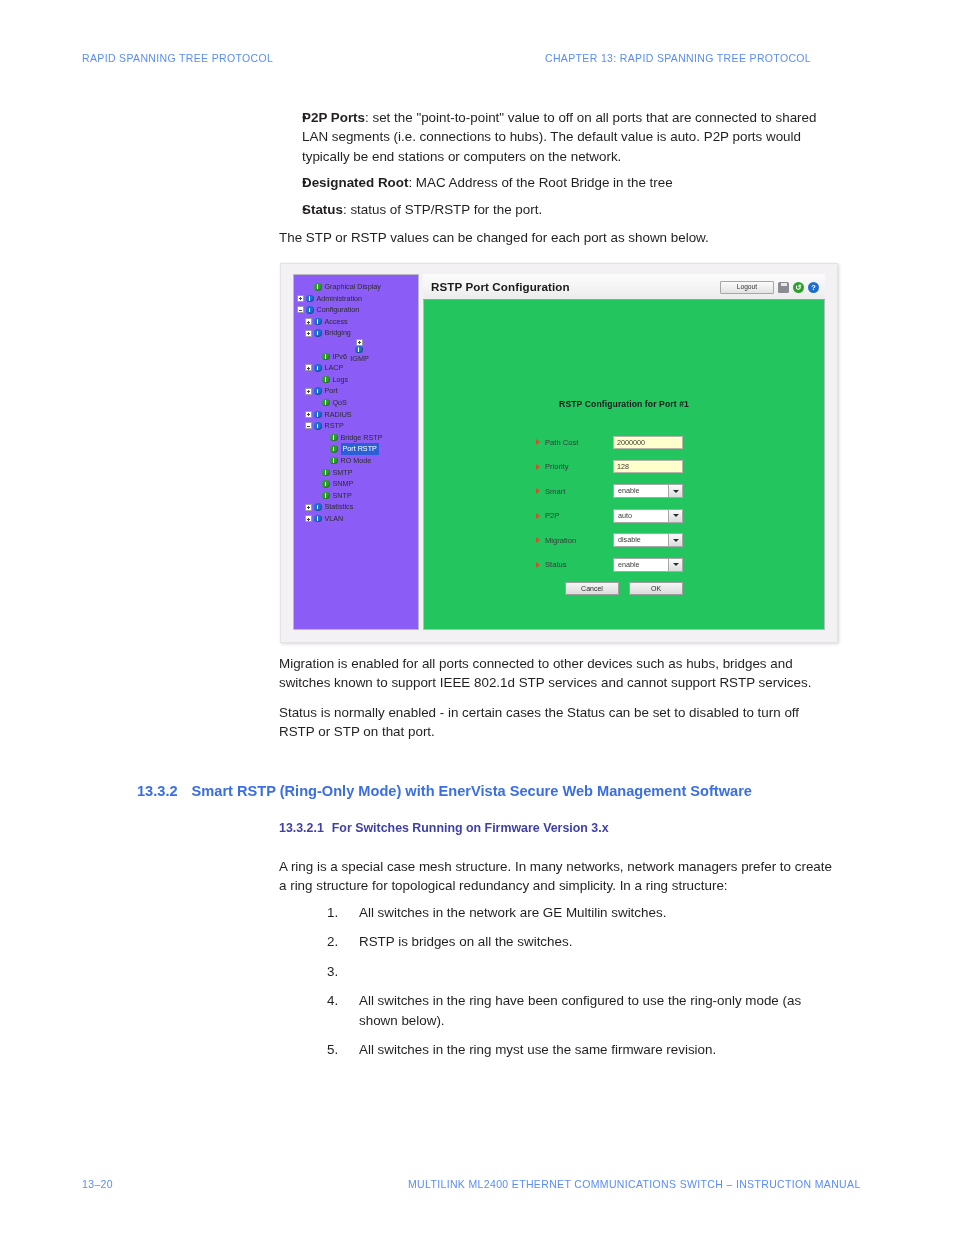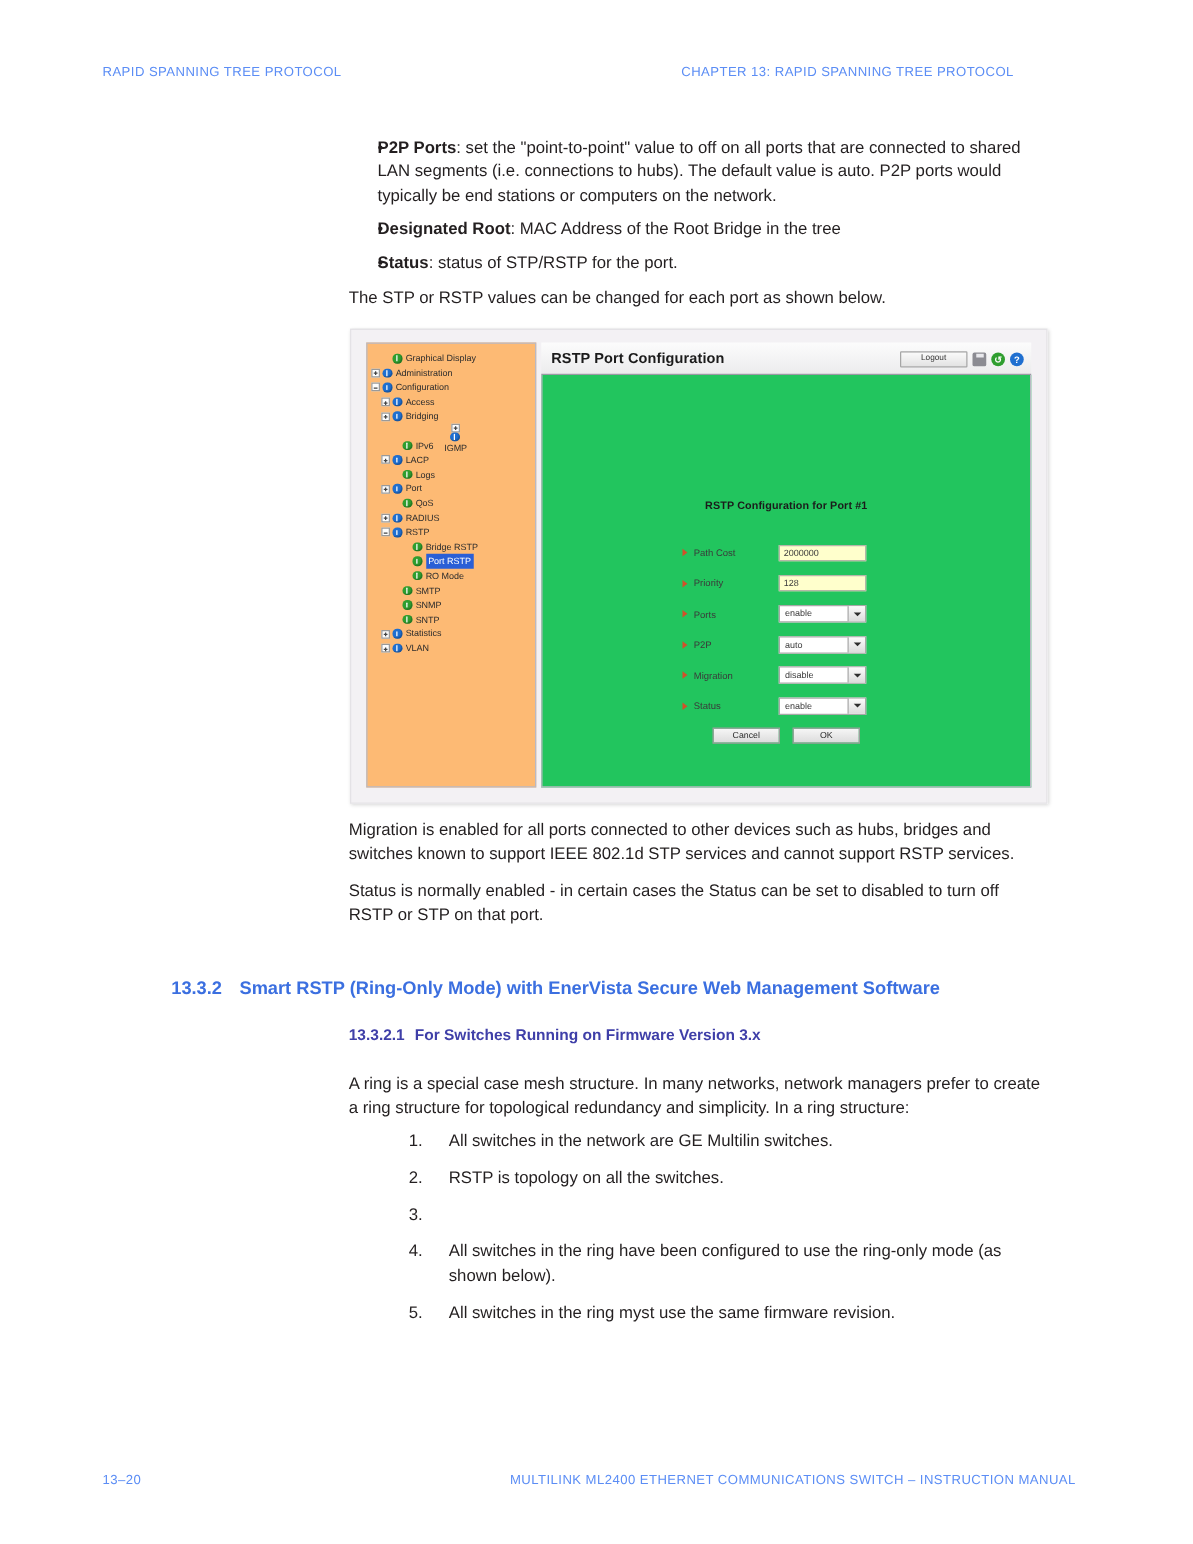--- a/index.html
+++ b/index.html
@@ -140,22 +140,22 @@
     left: 12px;
     top: 10px;
     right: 12px;
     bottom: 12px;
     display: flex;
     gap: 0;
   }
 
   
   .sidebar {
-    width: 136px;
-    background: #fdba74;
+    width: 126px;
+    background: #8b5cf6;
     border: 1px solid #b9b9c4;
     padding: 6px 2px 16px 3px;
     overflow: hidden;
   }
   .tree-item {
     display: flex;
     align-items: center;
     height: 11.6px;
     font-size: 7.2px;
     color: #2c2c2c;
@@ -535,21 +535,21 @@
               <span class="field-label">Path Cost</span>
               <span class="text-input">2000000</span>
             </div>
             <div class="form-row">
               <span class="arrow-mark"></span>
               <span class="field-label">Priority</span>
               <span class="text-input">128</span>
             </div>
             <div class="form-row">
               <span class="arrow-mark"></span>
-              <span class="field-label">Ports</span>
+              <span class="field-label">Smart</span>
               <span class="select-wrap">
                 <span class="select-val">enable</span>
                 <span class="select-arrow"></span>
               </span>
             </div>
             <div class="form-row">
               <span class="arrow-mark"></span>
               <span class="field-label">P2P</span>
               <span class="select-wrap">
                 <span class="select-val">auto</span>
@@ -595,21 +595,21 @@
 </div>
 
 <div class="para" style="top:857px">A ring is a special case mesh structure. In many networks, network managers prefer to create a ring structure for topological redundancy and simplicity. In a ring structure:</div>
 <div class="numlist" id="num-list">
     <div class="num-row">
       <span class="num-mark">1.</span>
       <span class="num-text">All switches in the network are GE Multilin switches.</span>
     </div>
     <div class="num-row">
       <span class="num-mark">2.</span>
-      <span class="num-text">RSTP is topology on all the switches.</span>
+      <span class="num-text">RSTP is bridges on all the switches.</span>
     </div>
     <div class="num-row">
       <span class="num-mark">3.</span>
     </div>
     <div class="num-row">
       <span class="num-mark">4.</span>
       <span class="num-text">All switches in the ring have been configured to use the ring-only mode (as shown below).</span>
     </div>
     <div class="num-row">
       <span class="num-mark">5.</span>

